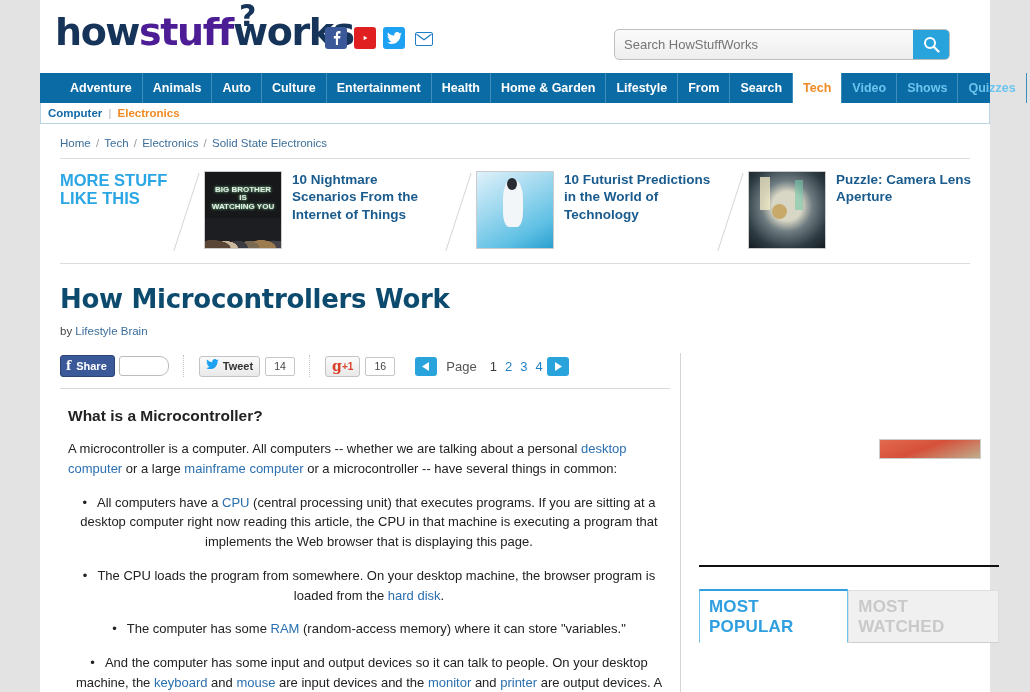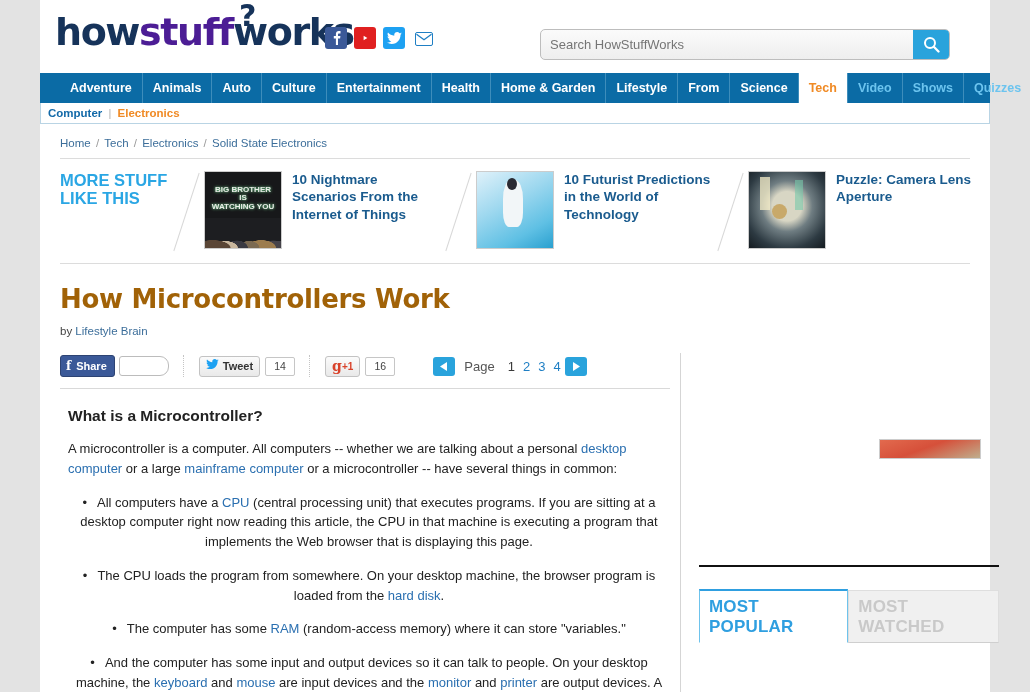--- a/index.html
+++ b/index.html
@@ -69,21 +69,21 @@
   }
   .sicon.fb { background: #3b5998; }
   .sicon.yt { background: #e02020; }
   .sicon.tw { background: #1da1f2; }
   .sicon.em { background: #ffffff; color: #1f7fc4; font-size: 16px; border: 1px solid #fff;}
 
   .search-box {
     position: absolute;
     right: 40px;
     top: 29px;
-    width: 410px;
+    width: 336px;
     height: 31px;
     border: 1px solid #bdbdbd;
     border-radius: 5px;
     background: linear-gradient(#fbfbfb,#eeeeee);
     box-sizing: border-box;
     overflow: hidden;
     display: flex;
   }
   .search-input {
     flex: 1;
@@ -269,21 +269,21 @@
     position:absolute; left:60%; top:10%; width:11%; height:40%;
     background: rgba(120,200,170,.6);
   }
   .thumb-red { background: linear-gradient(160deg,#e26a4e 0%,#d6503a 45%,#bfae8d 100%); }
 
   
   .article-head { padding: 20px 0 0 0; }
   .article-title {
     font-size: 26px;
     font-weight: bold;
-    color: #a16207;
+    color: #0c4a6e;
     letter-spacing: -0.3px;
     margin: 0;
     font-family: "DejaVu Sans", sans-serif;
   }
   .byline {
     font-size: 11.5px;
     color: #444;
     margin-top: 11px;
   }
   .byline a { color: #3c6e9a; text-decoration: none; cursor: pointer; }
@@ -353,21 +353,21 @@
     border-radius: 2px;
     background: #fff;
     font-size: 10.5px;
     color: #444;
     display: flex; align-items: center; justify-content: center;
     padding: 0 4px;
     margin-left: 5px;
     position: relative;
   }
 
-  .pager { display: flex; align-items: center; margin-left: 38px; }
+  .pager { display: flex; align-items: center; margin-left: 20px; }
   .pg-arrow {
     width: 22px; height: 19px;
     background: #29a3dc;
     border-radius: 3px;
     display: flex; align-items: center; justify-content: center;
     color: #fff; font-size: 9px;
     cursor: pointer;
   }
   .pg-label { font-size: 13px; color: #555; margin: 0 9px; }
   .pg-num {
@@ -490,21 +490,21 @@
   <div class="nav" id="nav-host">
       <div class="nav-item">Adventure</div>
       <div class="nav-item">Animals</div>
       <div class="nav-item">Auto</div>
       <div class="nav-item">Culture</div>
       <div class="nav-item">Entertainment</div>
       <div class="nav-item">Health</div>
       <div class="nav-item">Home &amp; Garden</div>
       <div class="nav-item">Lifestyle</div>
       <div class="nav-item">From</div>
-      <div class="nav-item">Science</div>
+      <div class="nav-item">Search</div>
       <div class="nav-item active">Tech</div>
       <div class="nav-item light">Video</div>
       <div class="nav-item light">Shows</div>
       <div class="nav-item light">Quizzes</div>
       <div class="nav-spacer"></div>
     </div>
 
   <div class="subnav" id="subnav-host">
       <a>Computer</a>
       <span class="sep">|</span>

